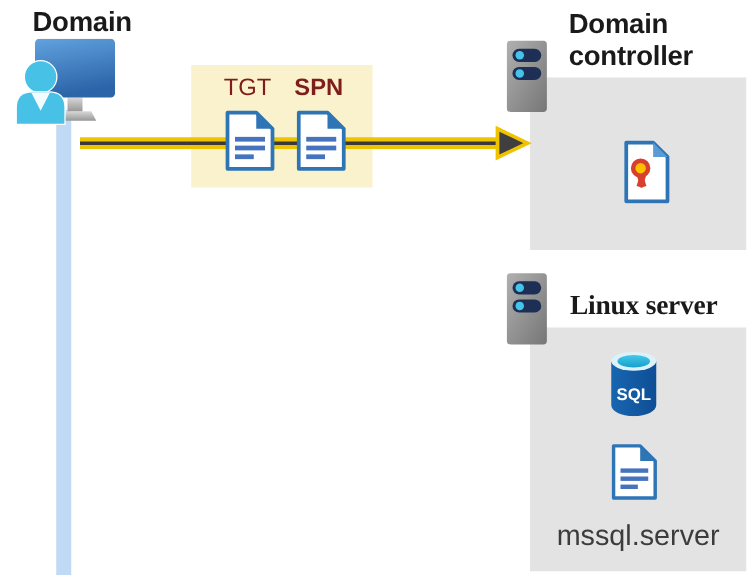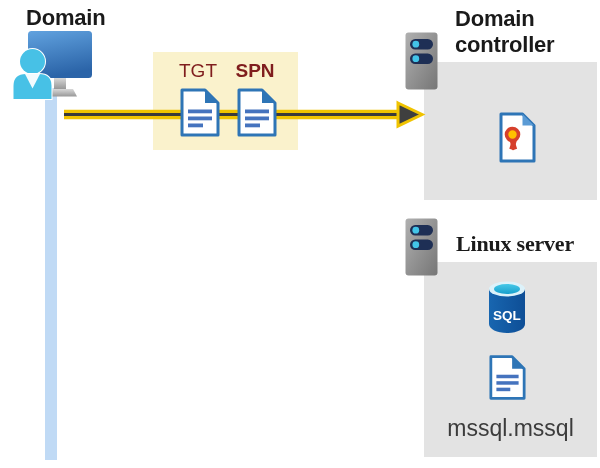--- a/index.html
+++ b/index.html
@@ -138,15 +138,15 @@
   <div class="abs heading" id="linux-label">Linux server</div>
   <svg class="abs" id="sql-icon" width="40" height="53" viewBox="0 0 40 53">
     <path d="M2,9 V44 C2,49 10,53 20,53 C30,53 38,49 38,44 V9 Z" fill="url(#sqlBodyGrad)"></path>
     <ellipse cx="20" cy="9" rx="18" ry="7.5" fill="#DCF2FA"></ellipse>
     <ellipse cx="20" cy="9" rx="13" ry="5" fill="url(#sqlTopGrad)"></ellipse>
     <text x="20" y="40" text-anchor="middle" font-size="13.5" font-weight="bold" fill="#ffffff">SQL</text>
   </svg>
   <svg class="abs doc-icon" id="keytab-doc" width="37" height="49" viewBox="0 0 40 49">
     <use href="#ic-doc"></use>
   </svg>
-  <div class="abs" id="keytab-label">mssql.mssql</div>
+  <div class="abs" id="keytab-label">mssql.server</div>
 
 </div>
 
 </body></html>

